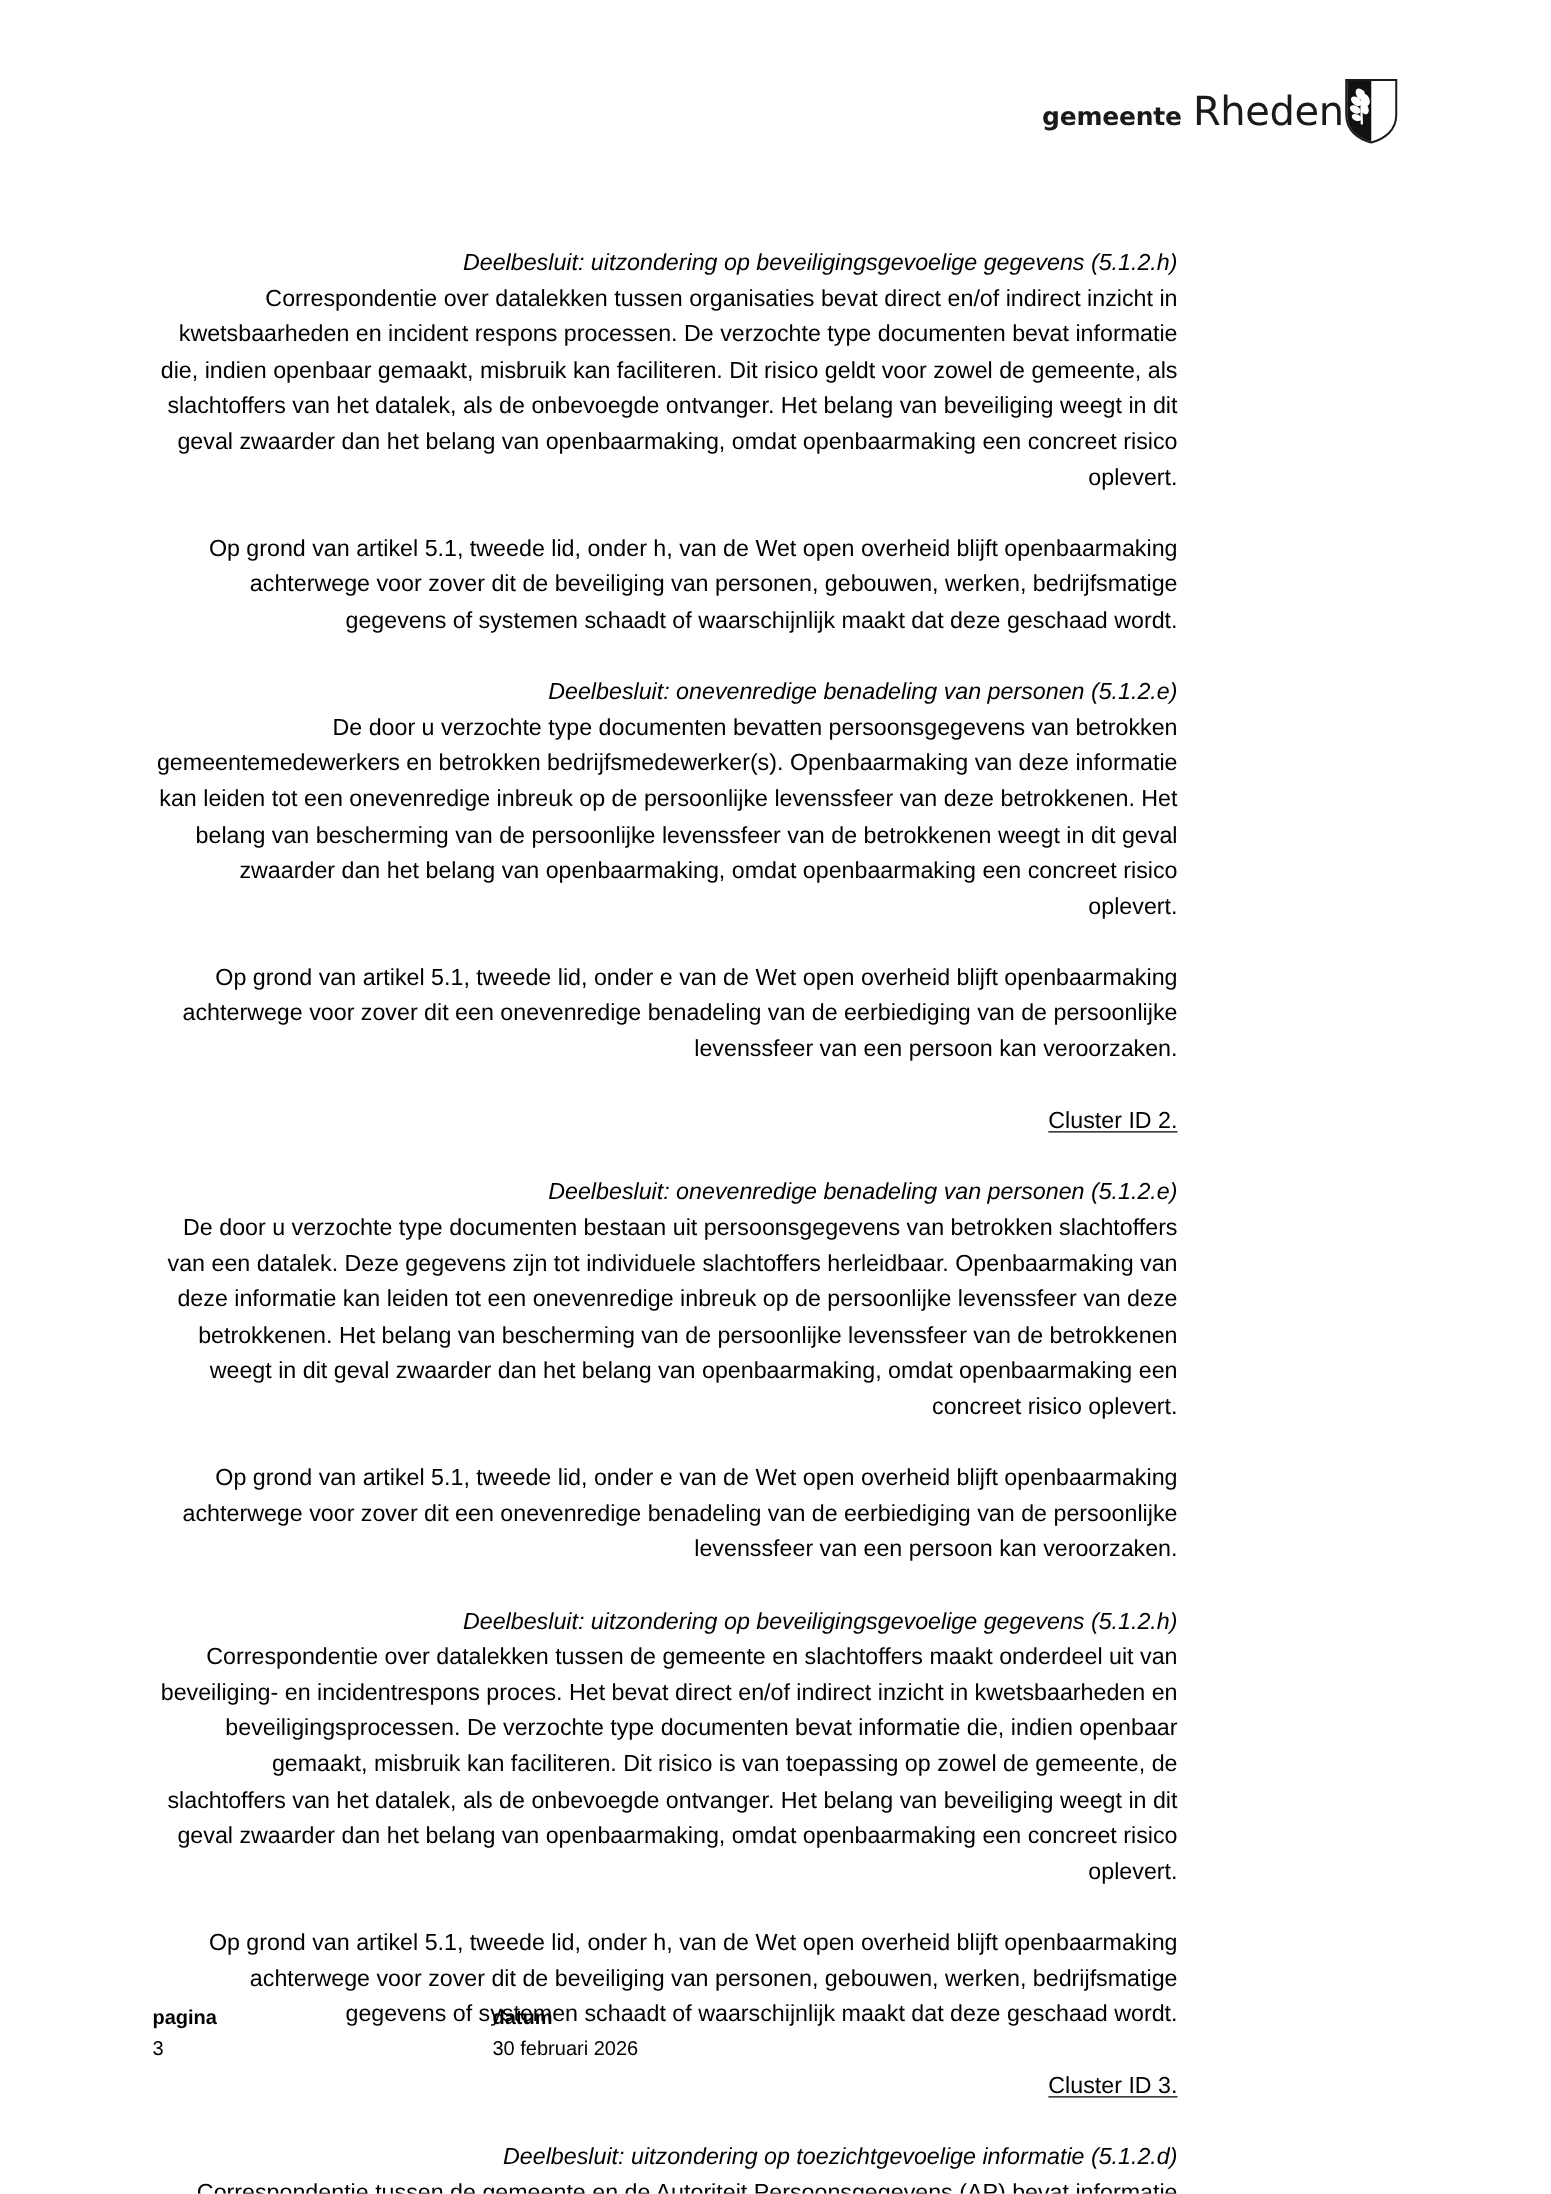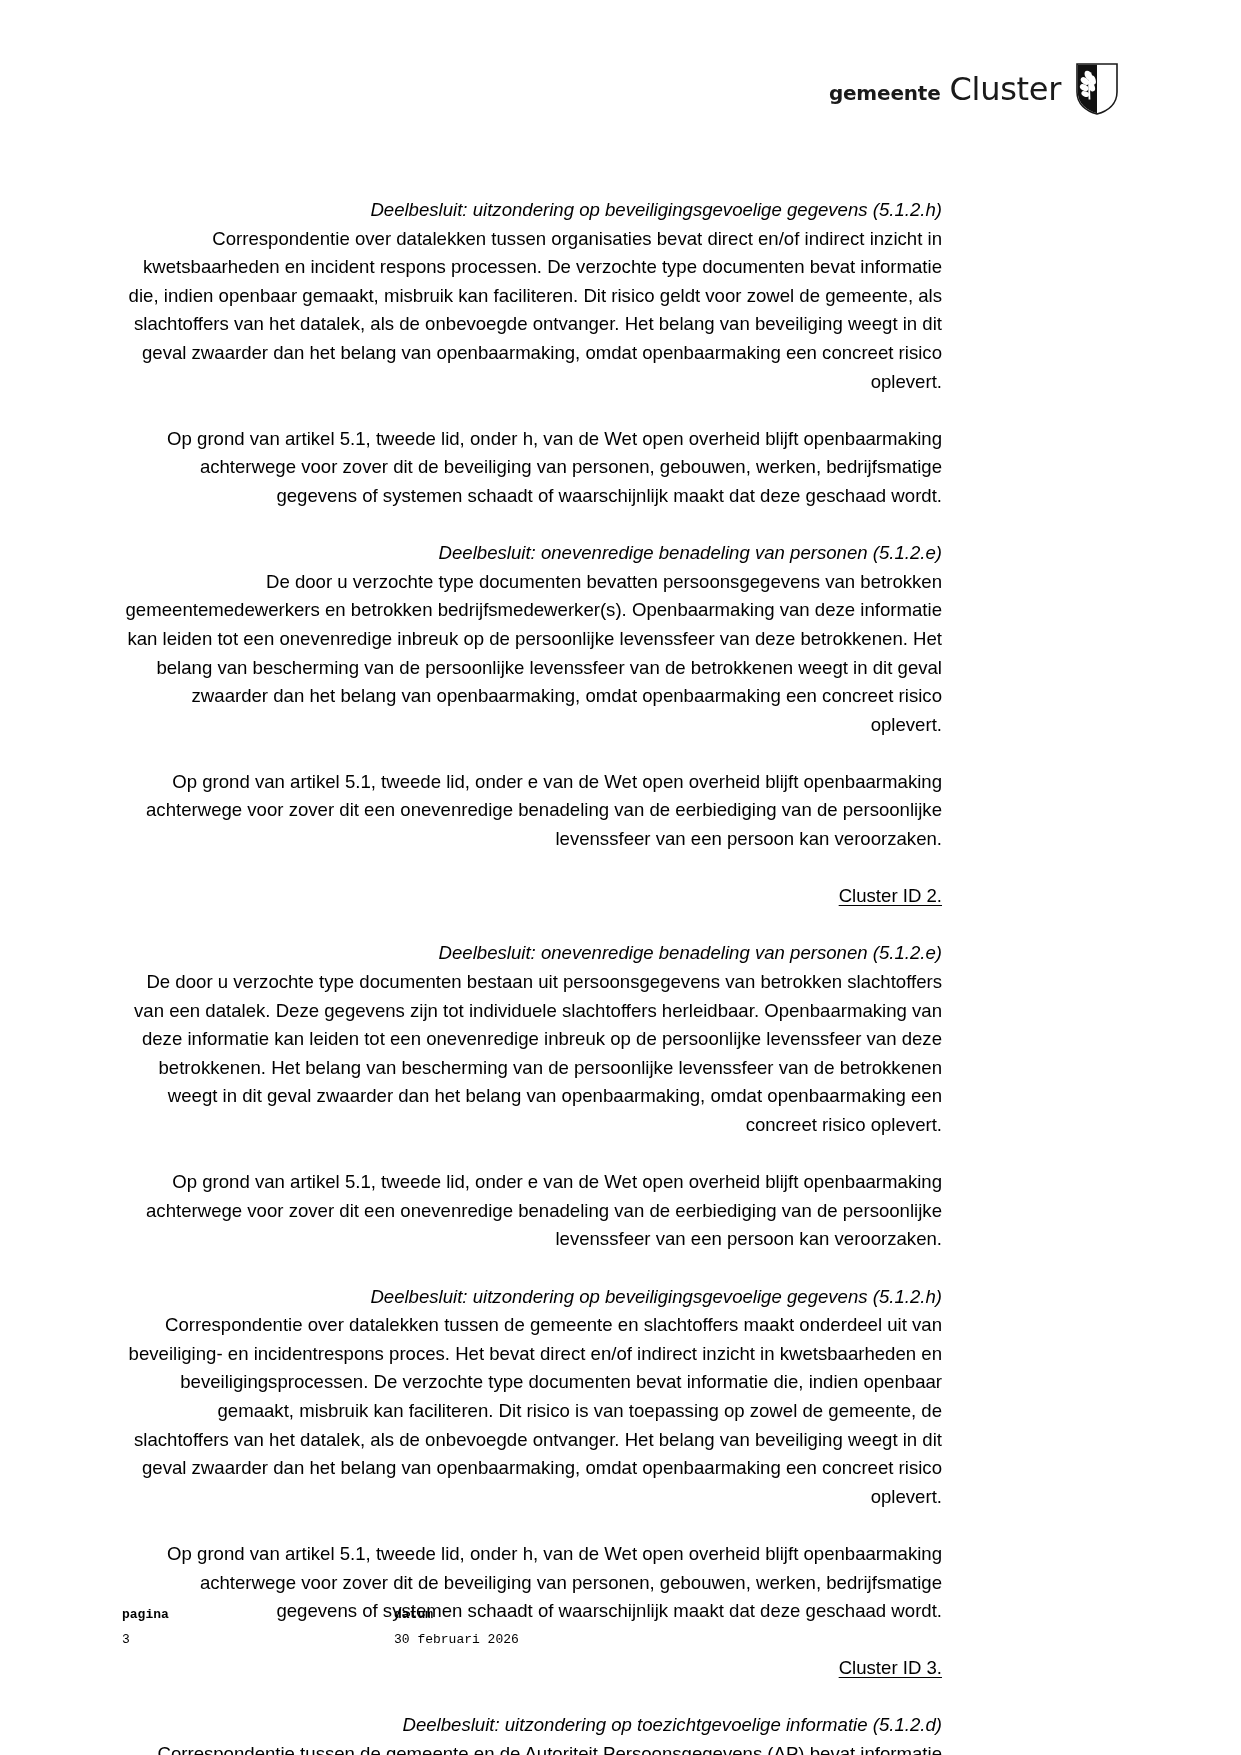--- a/index.html
+++ b/index.html
@@ -21,21 +21,20 @@
     box-sizing: border-box;
   }
 
   
   .letterhead {
     position: absolute;
     top: 62px;
     right: 122px;
     display: flex;
     align-items: center;
-    gap: 14px;
   }
   .logo-wordmark {
     display: flex;
     align-items: baseline;
     gap: 9px;
     color: #1a1a1a;
     white-space: nowrap;
   }
   .logo-gemeente {
     font-family: "DejaVu Sans", sans-serif;
@@ -83,22 +82,22 @@
 
   
   .footer {
     position: absolute;
     left: 122px;
     bottom: 103px;
     width: 820px;
     display: flex;
   }
   .footer-col {
-    font-family: Liberation Mono, monospace;
-    font-size: 13px;
+    font-family: Liberation Sans, sans-serif;
+    font-size: 16px;
     line-height: 25px;
     margin-top: 14px;
   }
   .footer-col.col-pagina { width: 272px; }
   .footer-col.col-datum  { width: 263px; }
   .footer-col.col-zaak   { width: 285px; }
   .footer-label {
     font-weight: bold;
     display: block;
   }
@@ -108,21 +107,21 @@
   }
 </style>
 </head>
 <body>
 
 <div class="page">
 
   <div class="letterhead">
     <div class="logo-wordmark">
       <span class="logo-gemeente">gemeente</span>
-      <span class="logo-rheden">Cluster</span>
+      <span class="logo-rheden">Rheden</span>
     </div>
     <svg class="crest" viewBox="0 0 44 54" aria-hidden="true">
       <path d="M2 2 H42 V30 C42 42 33 49 22 52 C11 49 2 42 2 30 Z" fill="#ffffff" stroke="#1a1a1a" stroke-width="1.6"></path>
       <path d="M2.8 2.8 H22 V51.2 C11.3 48.3 2.8 41.6 2.8 30 Z" fill="#111111"></path>
       <g fill="#ffffff">
         <ellipse cx="13.5" cy="13.5" rx="3.4" ry="5.2" transform="rotate(-32 13.5 13.5)"></ellipse>
         <ellipse cx="10.0" cy="19.0" rx="3.1" ry="4.8" transform="rotate(-52 10.0 19.0)"></ellipse>
         <ellipse cx="17.6" cy="18.2" rx="3.1" ry="4.8" transform="rotate(-14 17.6 18.2)"></ellipse>
         <ellipse cx="9.2" cy="25.6" rx="3.0" ry="4.6" transform="rotate(-62 9.2 25.6)"></ellipse>
         <ellipse cx="16.8" cy="25.0" rx="3.0" ry="4.6" transform="rotate(-20 16.8 25.0)"></ellipse>

